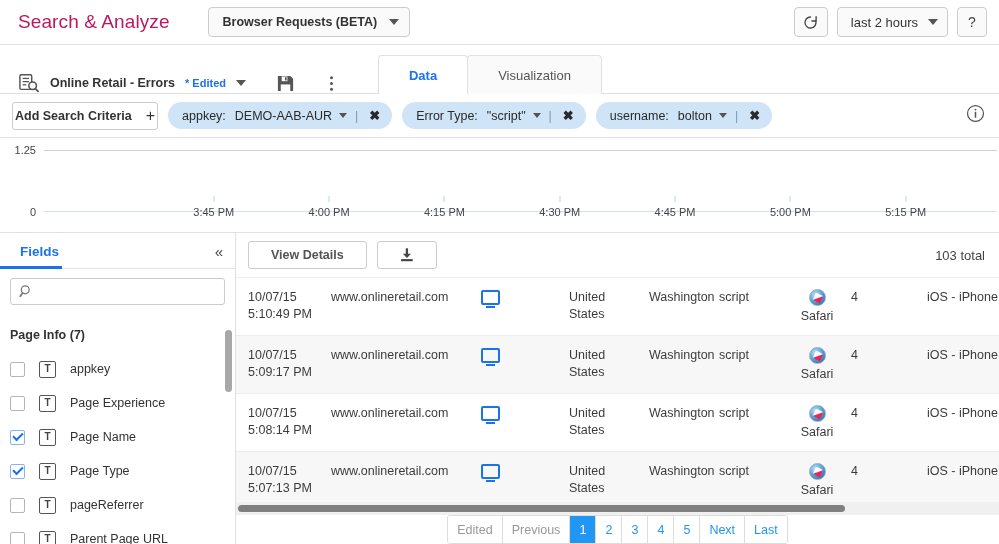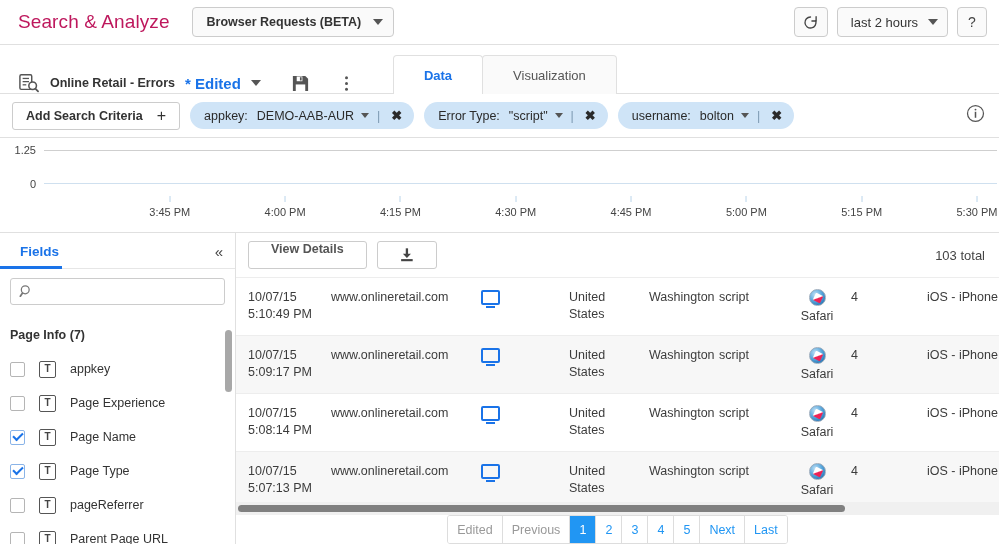--- a/index.html
+++ b/index.html
@@ -18,21 +18,21 @@
     display: flex; align-items: center;
     border-bottom: 1px solid #e0e0e0;
     padding: 0 12px 0 18px;
     background: #fff;
   }
   .app-title {
     font-size: 19px; color: #be185d; font-weight: 400;
     letter-spacing: .1px; white-space: nowrap;
   }
   .ds-select {
-    margin-left: 22px;
+    margin-left: 38px;
     height: 30px; display: flex; align-items: center; gap: 12px;
     border: 1px solid #ccc; border-radius: 4px;
     background: #fafafa;
     padding: 0 10px 0 14px;
     font-size: 12.5px; font-weight: bold; color: #333;
     cursor: pointer; white-space: nowrap;
   }
   .topbar-right { margin-left: auto; display: flex; align-items: center; gap: 9px; }
   .icon-btn {
     height: 30px; min-width: 34px;
@@ -54,21 +54,21 @@
 
   
   .searchbar {
     height: 49px; flex: 0 0 49px;
     display: flex; align-items: flex-end;
     border-bottom: 1px solid #e0e0e0;
     background: #fff; position: relative;
   }
   .sb-left { display: flex; align-items: center; padding-left: 18px; gap: 10px; }
   .saved-name { font-size: 12.5px; color: #333; font-weight: bold; white-space: nowrap; }
-  .edited { font-size: 15px; color: #1a73e8; font-weight: bold; white-space: nowrap; }
+  .edited { font-size: 11px; color: #1a73e8; font-weight: bold; white-space: nowrap; }
   .caret { width: 0; height: 0; border-left: 5px solid transparent; border-right: 5px solid transparent; border-top: 6px solid #555; }
   .caret.sm { border-left-width: 4px; border-right-width: 4px; border-top-width: 5px; }
   .vdiv { width: 1px; background: #e0e0e0; margin: 11px 0; }
   .sb-tools { display: flex; align-items: center; gap: 0; }
   .tool-ico { width: 46px; height: 100%; display: flex; align-items: center; justify-content: center; cursor: pointer; }
   .tabs { display: flex; align-items: flex-end; margin-left: 22px; }
   .tab {
     height: 39px; padding: 0 30px;
     display: flex; align-items: center; justify-content: center;
     font-size: 13px; color: #555;
@@ -80,21 +80,21 @@
   .tab.active { background: #fff; color: #1a73e8; font-weight: bold; z-index: 2; }
 
   
   .criteria {
     height: 44px; flex: 0 0 44px;
     display: flex; align-items: center; padding: 0 14px 0 12px;
     border-bottom: 1px solid #e0e0e0; background: #fff; gap: 10px;
   }
   .add-crit {
     height: 28px; display: flex; align-items: center; gap: 14px;
-    padding: 0 13px; border: 1px solid #ccc; border-radius: 3px;
+    padding: 0 2px; border: 1px solid #ccc; border-radius: 3px;
     background: #fff; font-size: 12.5px; font-weight: bold; color: #333;
     cursor: pointer; white-space: nowrap;
   }
   .plus { font-size: 16px; font-weight: 400; line-height: 1; color: #333; }
   .chip {
     height: 27px; display: flex; align-items: center;
     background: #cfe4f7; border-radius: 14px;
     padding: 0 12px 0 14px; font-size: 12.5px; color: #2a2a2a;
     gap: 7px; cursor: pointer; white-space: nowrap;
   }
@@ -103,28 +103,28 @@
   .chip .pipe { color: #7e9ab3; padding: 0 1px; }
   .chip .x { font-size: 13px; font-weight: bold; color: #2a2a2a; padding-left: 3px; }
   .info-ico { margin-left: auto; cursor: pointer; }
 
   
   .chartzone {
     height: 95px; flex: 0 0 95px; position: relative;
     background: #fff; border-bottom: 1px solid #e0e0e0;
   }
   .ylab { position: absolute; right: 100%; transform: translateY(-50%); font-size: 11px; color: #444; padding-right: 8px; white-space: nowrap; }
-  .plot { position: absolute; left: 44px; right: 2px; top: 12px; height: 34px; }
+  .plot { position: absolute; left: 44px; right: 2px; top: 12px; height: 62px; }
   .gridline-top { position: absolute; left: 0; right: 0; top: 0; height: 1px; background: #cfcfcf; }
   .gridline-bot { position: absolute; left: 0; right: 0; bottom: 0; height: 1px; background: #cfe0ef; }
   .bars { position: absolute; left: 0; right: 0; bottom: 1px; top: 4px; display: flex; align-items: flex-end; }
   .bar { flex: 1 1 0; }
   .bar i { display: block; width: 52%; margin: 0 auto; background: #3a2a9e; }
   .xaxis { position: absolute; left: 44px; right: 2px; top: 58px; height: 30px; }
-  .xtick { position: absolute; transform: translateX(-50%); text-align: right; }
+  .xtick { position: absolute; transform: translateX(-50%); text-align: right; margin-left: 44px; }
   .xtick .tk { width: 1px; height: 6px; background: #b9d4ea; margin: 0 auto; }
   .xtick .tl { font-size: 11px; color: #444; margin-top: 4px; white-space: nowrap; }
 
   
   .body { flex: 1 1 auto; display: flex; min-height: 0; }
 
   
   .sidebar { width: 236px; flex: 0 0 236px; border-right: 1px solid #e0e0e0; display: flex; flex-direction: column; background: #fff; position: relative; }
   .fields-head { height: 36px; flex: 0 0 36px; display: flex; align-items: center; padding: 0 12px 0 10px; position: relative; }
   .fields-tab { font-size: 13.5px; font-weight: bold; color: #1a73e8; padding: 0 10px; height: 100%; display: flex; align-items: center; cursor: pointer; }
@@ -139,21 +139,21 @@
   .cb { width: 15px; height: 15px; border: 1px solid #b5b5b5; border-radius: 2px; background: #fff; flex: 0 0 15px; display: flex; align-items: center; justify-content: center; }
   .cb.on { border-color: #8ab4e8; }
   .cb.on:after { content: ""; width: 8px; height: 4px; border-left: 2px solid #1a73e8; border-bottom: 2px solid #1a73e8; transform: rotate(-45deg) translate(1px,-1px); }
   .tico { width: 17px; height: 17px; border: 1.5px solid #555; border-radius: 2px; flex: 0 0 17px; display: flex; align-items: center; justify-content: center; font-size: 10px; font-weight: bold; color: #444; line-height: 1; }
   .fname { font-size: 12.5px; color: #333; white-space: nowrap; }
   .sb-scroll { position: absolute; right: 3px; top: 0; width: 7px; border-radius: 4px; background: #a8a8a8; }
 
   
   .main { flex: 1 1 auto; display: flex; flex-direction: column; min-width: 0; background: #fff; }
   .tbl-toolbar { height: 45px; flex: 0 0 45px; display: flex; align-items: center; padding: 0 14px 0 12px; gap: 10px; border-bottom: 1px solid #ededed; }
-  .btn-outline { height: 28px; display: flex; align-items: flex-start; justify-content: center; padding: 0 22px; border: 1px solid #ccc; border-radius: 3px; background: #fff; font-size: 12.5px; font-weight: bold; color: #555; cursor: pointer; white-space: nowrap; }
+  .btn-outline { height: 28px; display: flex; align-items: center; justify-content: center; padding: 0 22px; border: 1px solid #ccc; border-radius: 3px; background: #fff; font-size: 12.5px; font-weight: bold; color: #555; cursor: pointer; white-space: nowrap; }
   .btn-icon-outline { height: 28px; width: 60px; display: flex; align-items: center; justify-content: center; border: 1px solid #ccc; border-radius: 3px; background: #fff; cursor: pointer; }
   .total { margin-left: auto; font-size: 13px; color: #444; white-space: nowrap; }
 
   .grid-wrap { flex: 1 1 auto; overflow: hidden; position: relative; }
   .grid { width: 100%; }
   .row { display: flex; align-items: flex-start; min-height: 58px; border-bottom: 1px solid #ededed; padding: 11px 0 9px 0; }
   .row.alt { background: #f7f7f7; }
   .cell { font-size: 12.5px; color: #3c3c3c; line-height: 17px; padding-right: 8px; }
   .c-time { width: 95px; flex: 0 0 95px; padding-left: 12px; }
   .c-page { width: 150px; flex: 0 0 150px; }

